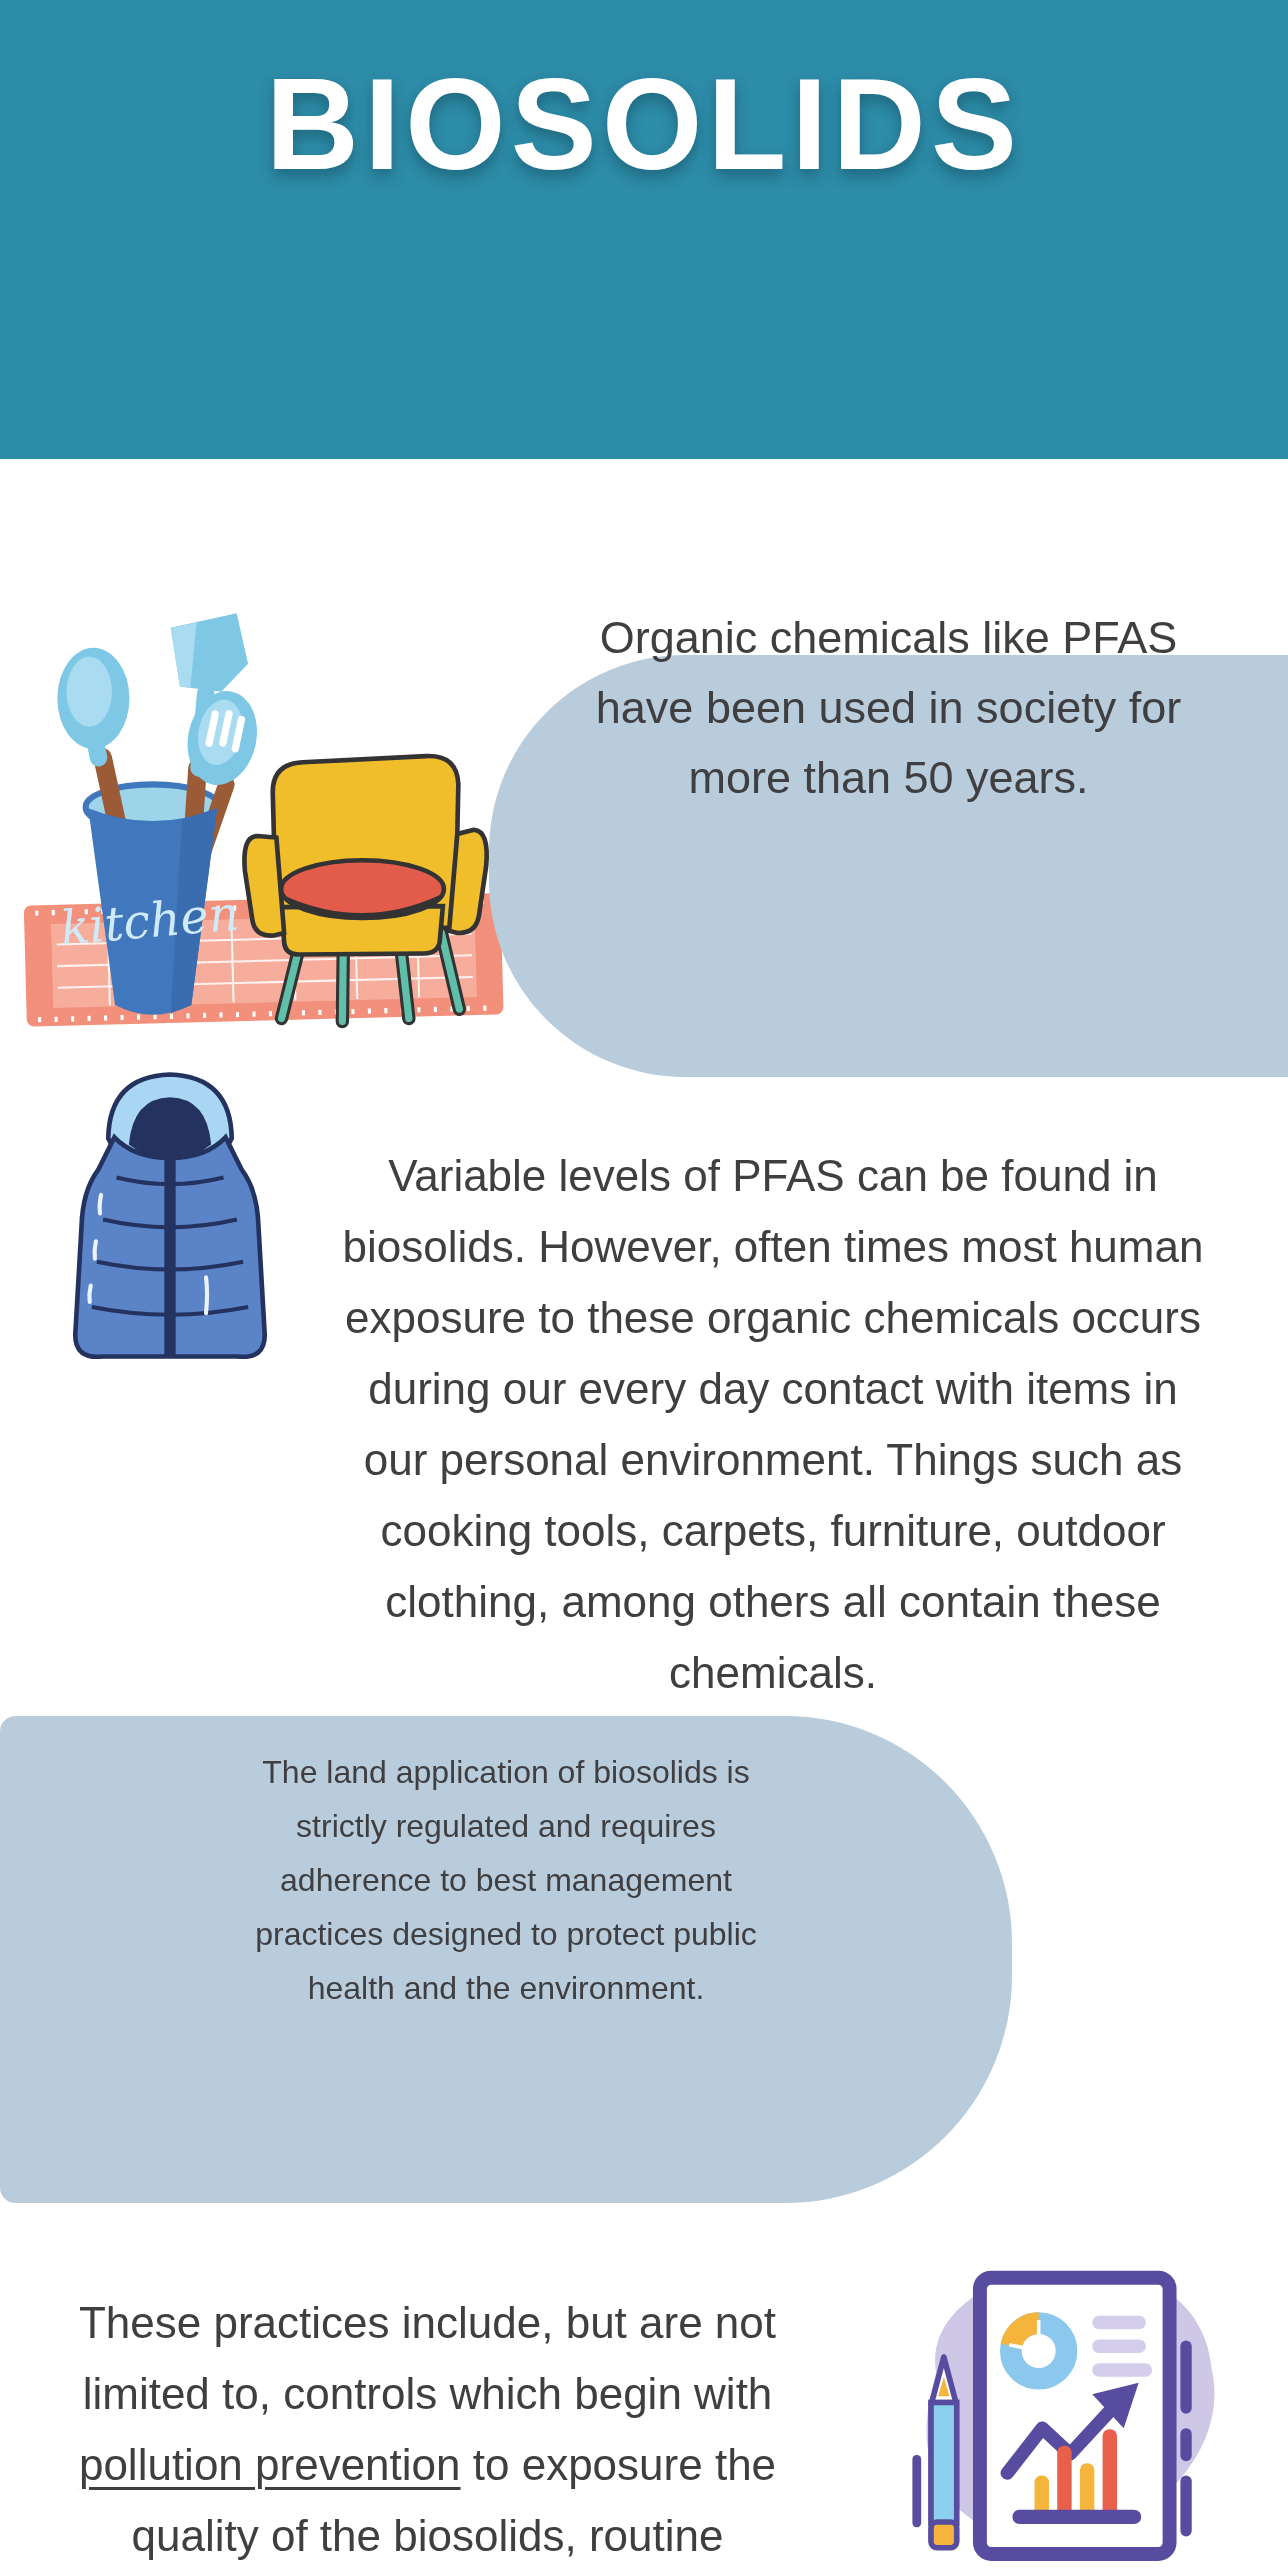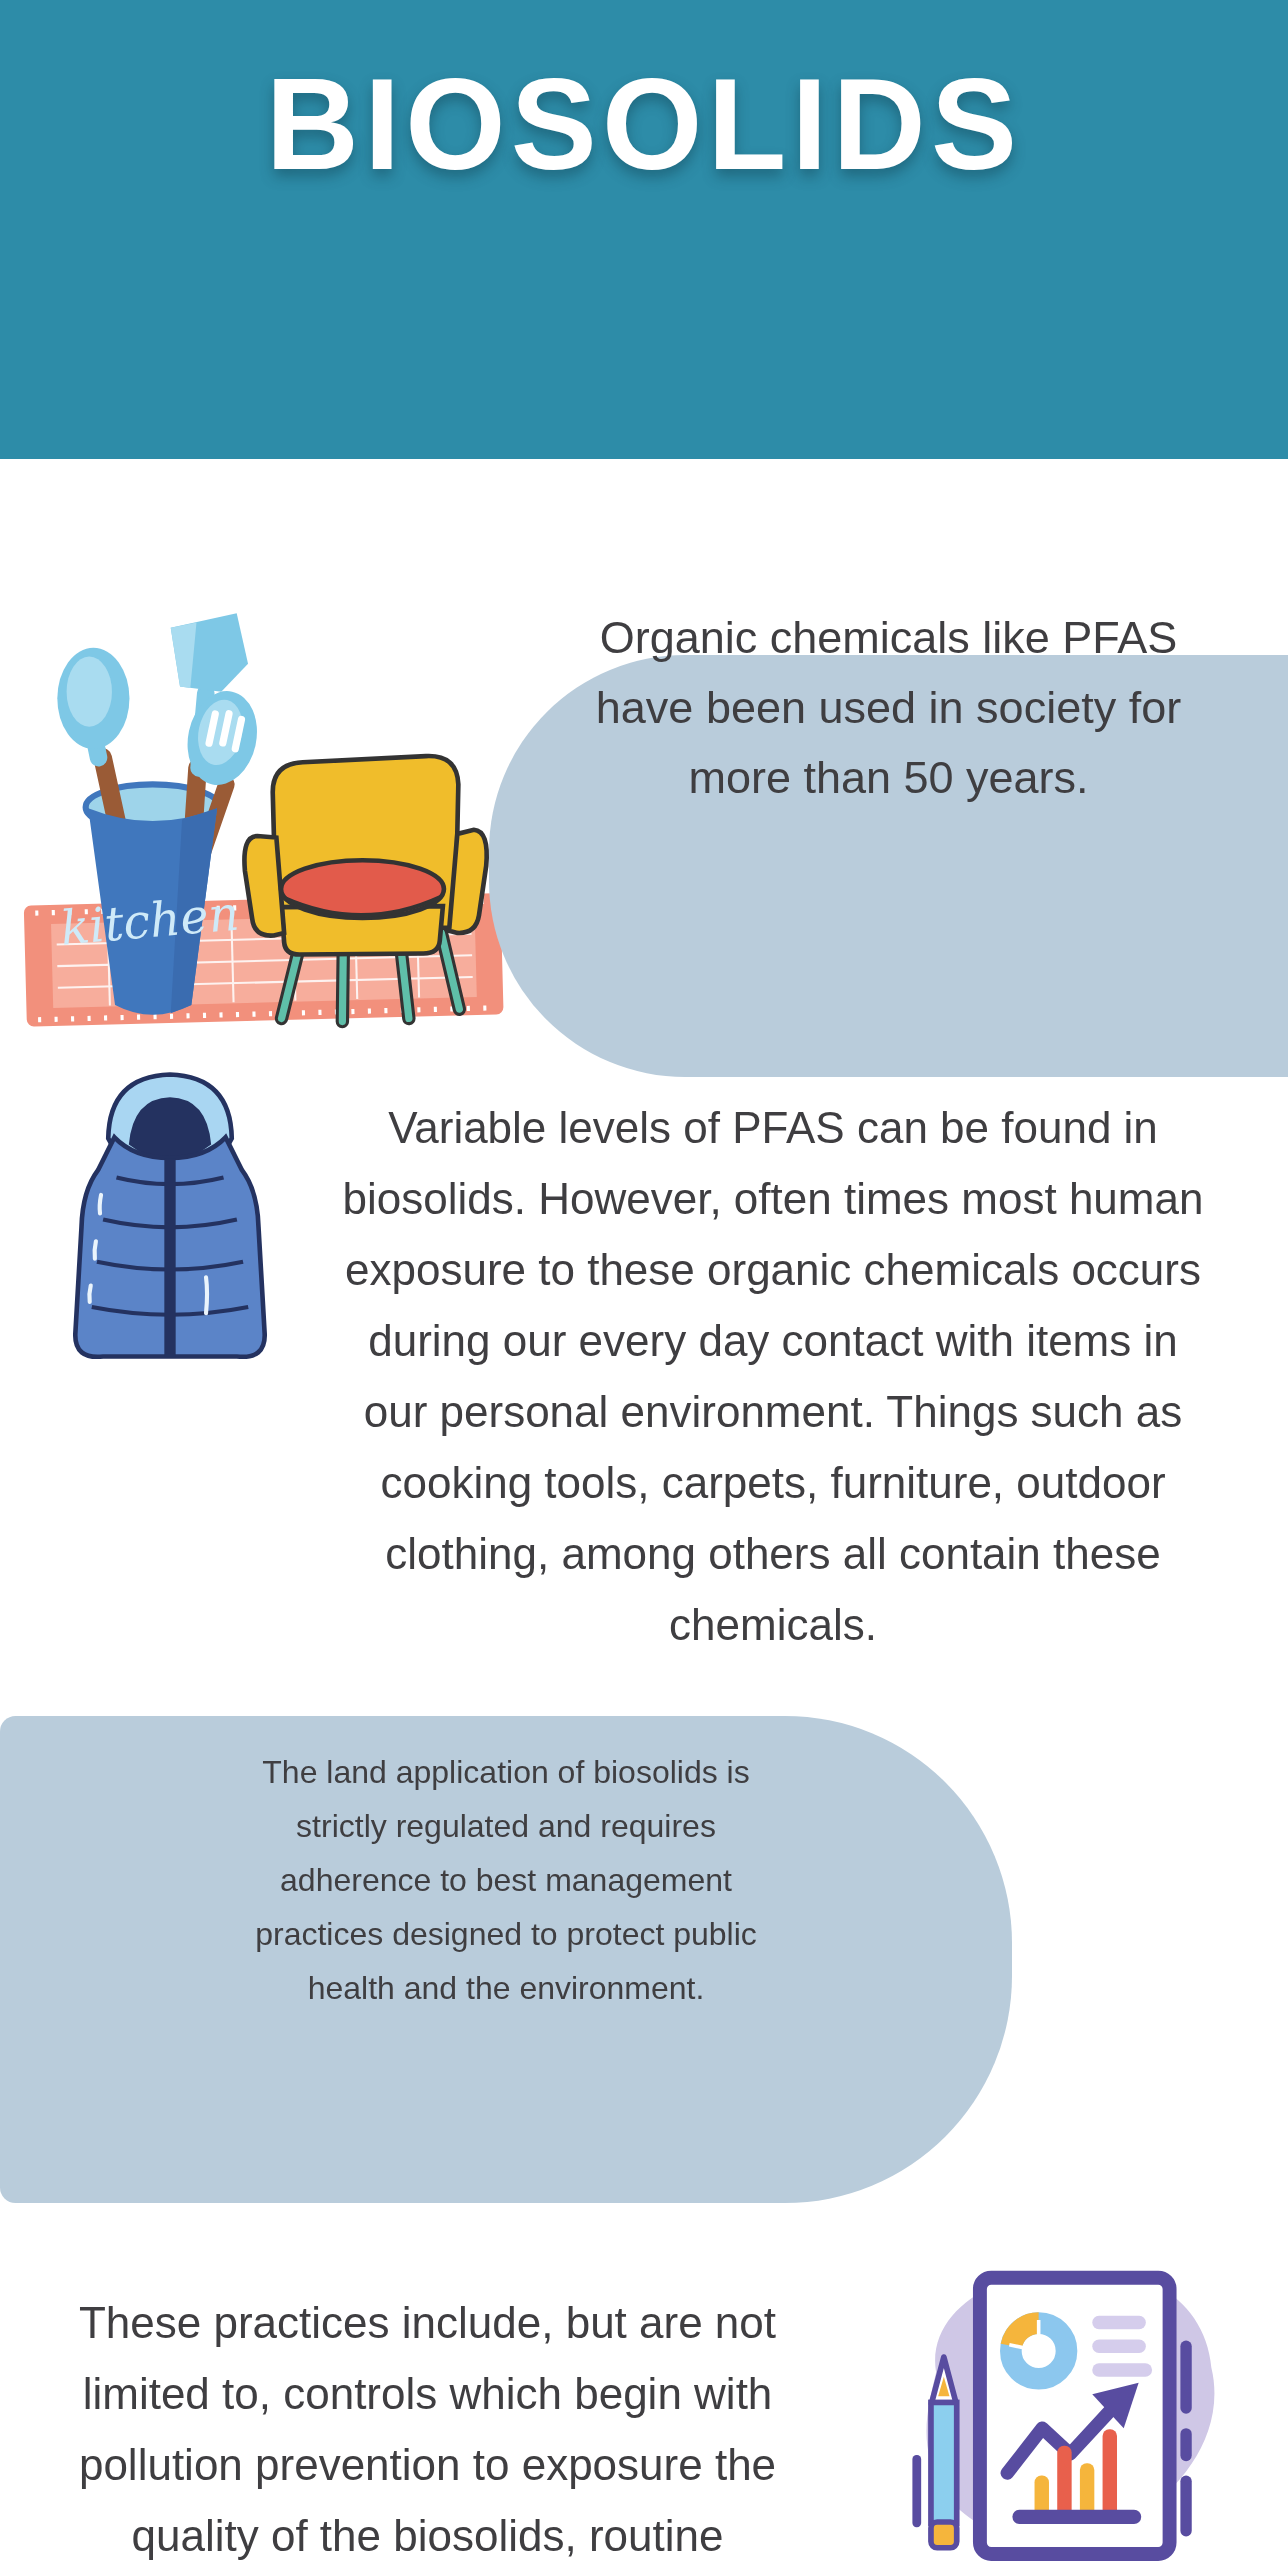--- a/index.html
+++ b/index.html
@@ -48,23 +48,24 @@
   .bubble-text{
     text-align:center;font-size:45px;line-height:70px;position:relative;
   }
   #bubble-intro .bubble-text{top:-52px;}
   #bubble-regulation .bubble-text{font-size:32px;line-height:54px;top:29px;}
   
   .para{
     position:absolute;text-align:center;
     font-size:44px;line-height:71px;
   }
-  #exposure-para{left:268px;top:1092px;width:1010px;}
+  #exposure-para{left:268px;top:1140px;width:1010px;}
   #practices-para{left:15.5px;top:2287px;width:824px;}
   .underlined{
+    text-decoration:underline;
     text-decoration-thickness:3.1px;
     text-underline-offset:7.2px;
   }
   
   .illo{position:absolute;}
   #kitchen-illo{left:15.5px;top:603px;width:495px;height:433px;}
   #jacket-illo{left:49px;top:1056px;width:242px;height:319px;}
   #chart-illo{left:904px;top:2254px;width:325px;height:335px;}
   svg{display:block;width:100%;height:100%;}
 </style>

